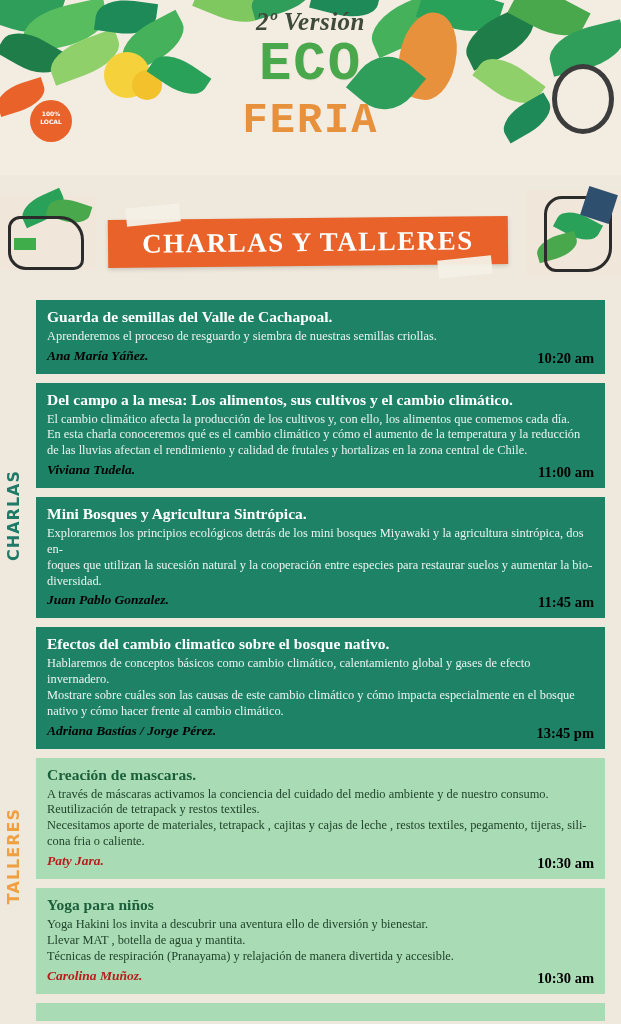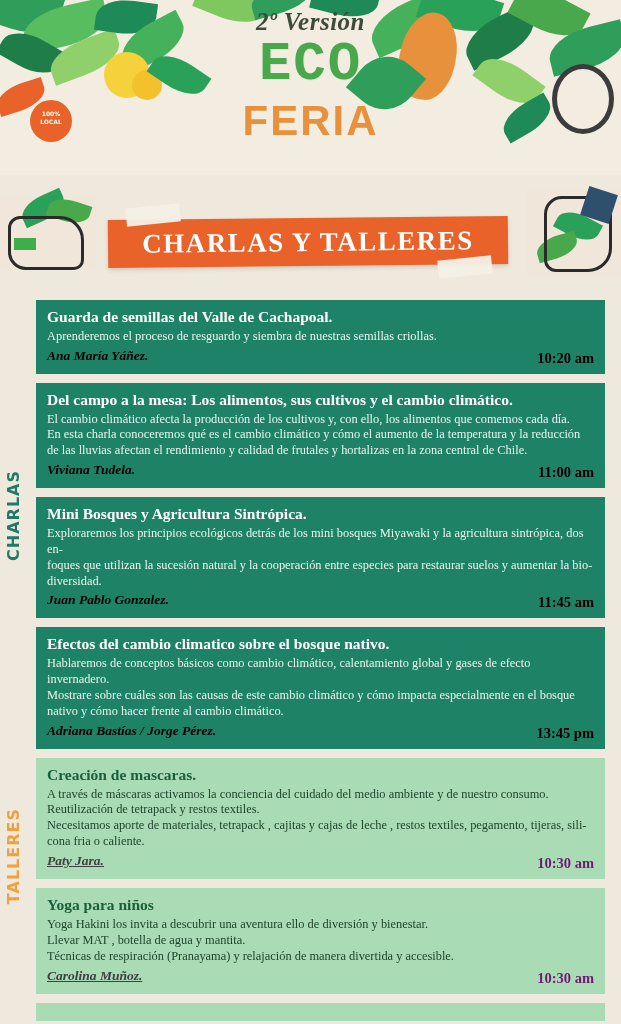--- a/index.html
+++ b/index.html
@@ -61,21 +61,21 @@
     font-family: Liberation Mono, monospace;
     font-weight: bold;
     font-size: 54px;
     color: #49a84c;
     letter-spacing: 2px;
     line-height: 1.0;
     margin-top: 2px;
     text-shadow: 1px 1px 0 #e8e2d6;
   }
   .feria {
-    font-family: Liberation Sans, sans-serif;
+    font-family: Liberation Mono, monospace;
     font-weight: bold;
     font-size: 42px;
     color: #e8913c;
     letter-spacing: 2px;
     line-height: 1.0;
     margin-top: 8px;
   }
 
   
   .banner {
@@ -168,31 +168,31 @@
   .card-green .card-body { color: #eaf5ef; }
   .card-light .card-body { color: #20432c; }
   .card-speaker {
     font-family: "Liberation Serif", serif;
     font-style: italic;
     font-weight: bold;
     font-size: 13.5px;
     margin-top: 3px;
   }
   .card-green .card-speaker { color: #000000; }
-  .card-light .card-speaker { color: #404040; text-decoration: underline; }
+  .card-light .card-speaker { color: #b91c1c; }
   .card-time {
     position: absolute;
     right: 11px;
     bottom: 7px;
     font-family: "Liberation Serif", serif;
     font-weight: bold;
     font-size: 14.5px;
   }
   .card-green .card-time { color: #000000; }
-  .card-light .card-time { color: #701a75; }
+  .card-light .card-time { color: #000000; }
 
   .first-card { margin-top: 0; }
 </style>
 </head>
 <body>
 
 <div class="header">
   <div class="header-band"></div>
 
   <div class="leaf" style="left:-10px;top:-12px;width:70px;height:44px;background:#2f9e5a;transform:rotate(18deg);"></div>

